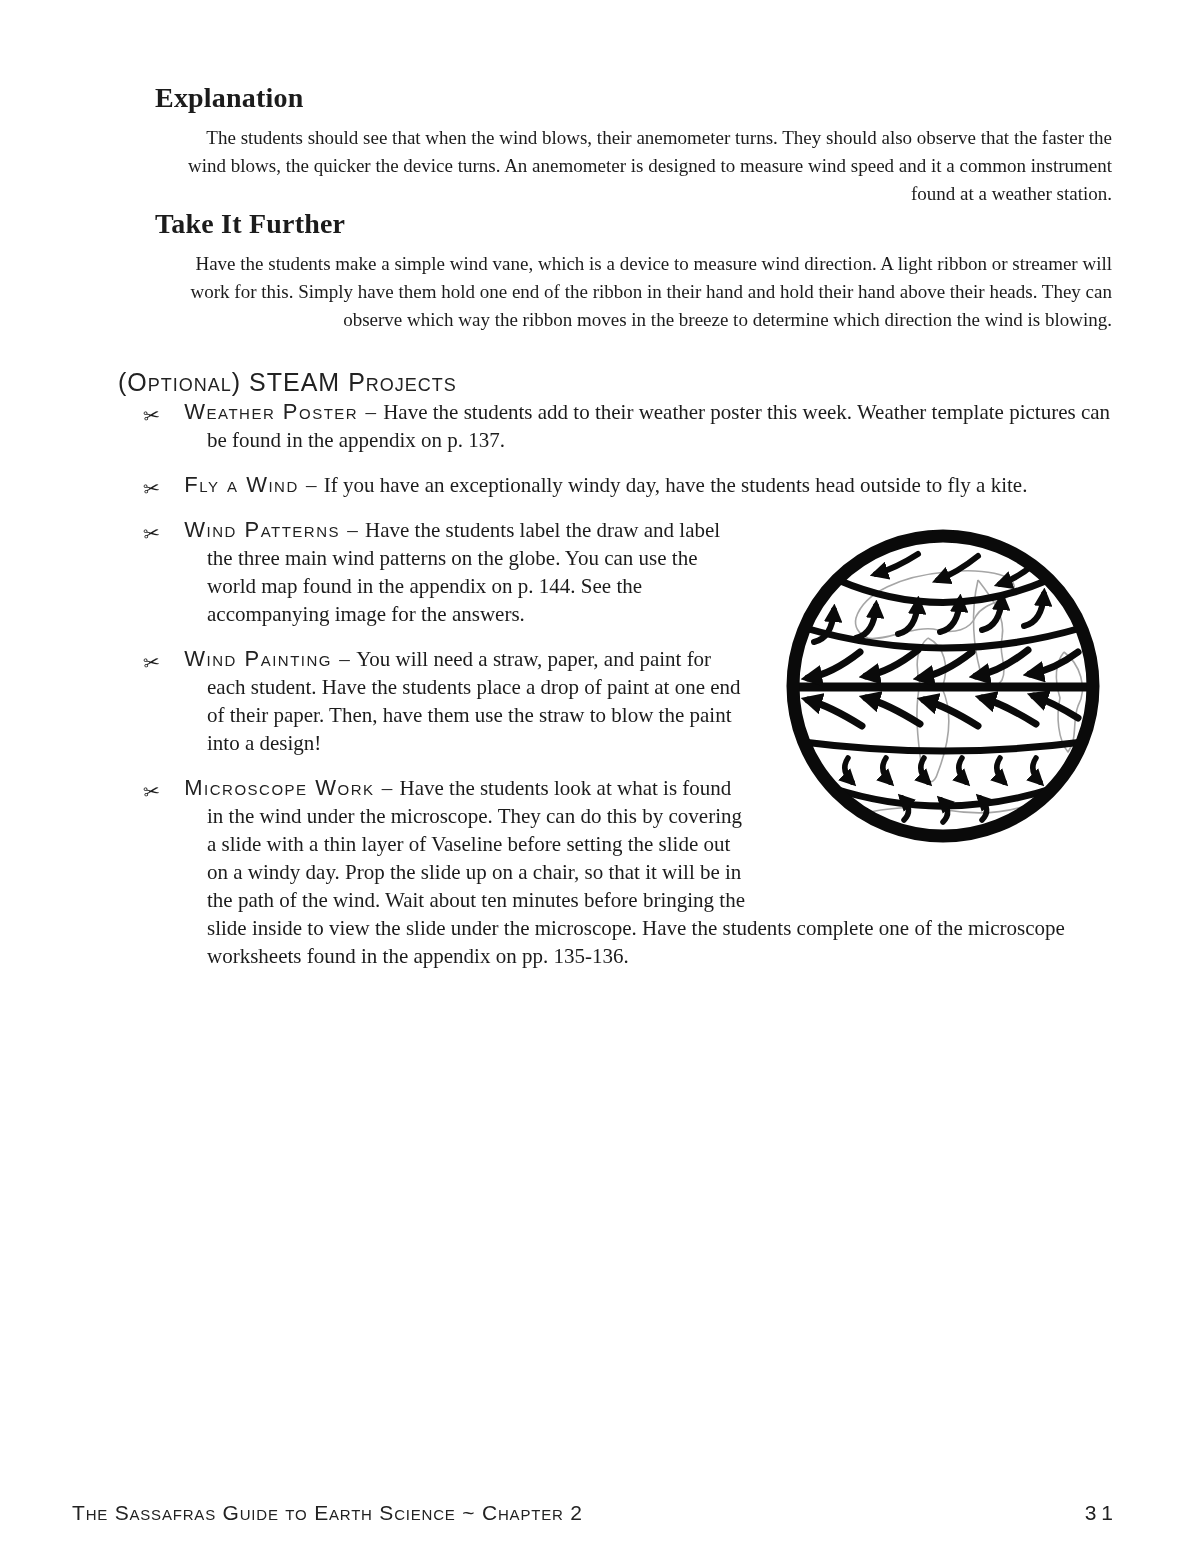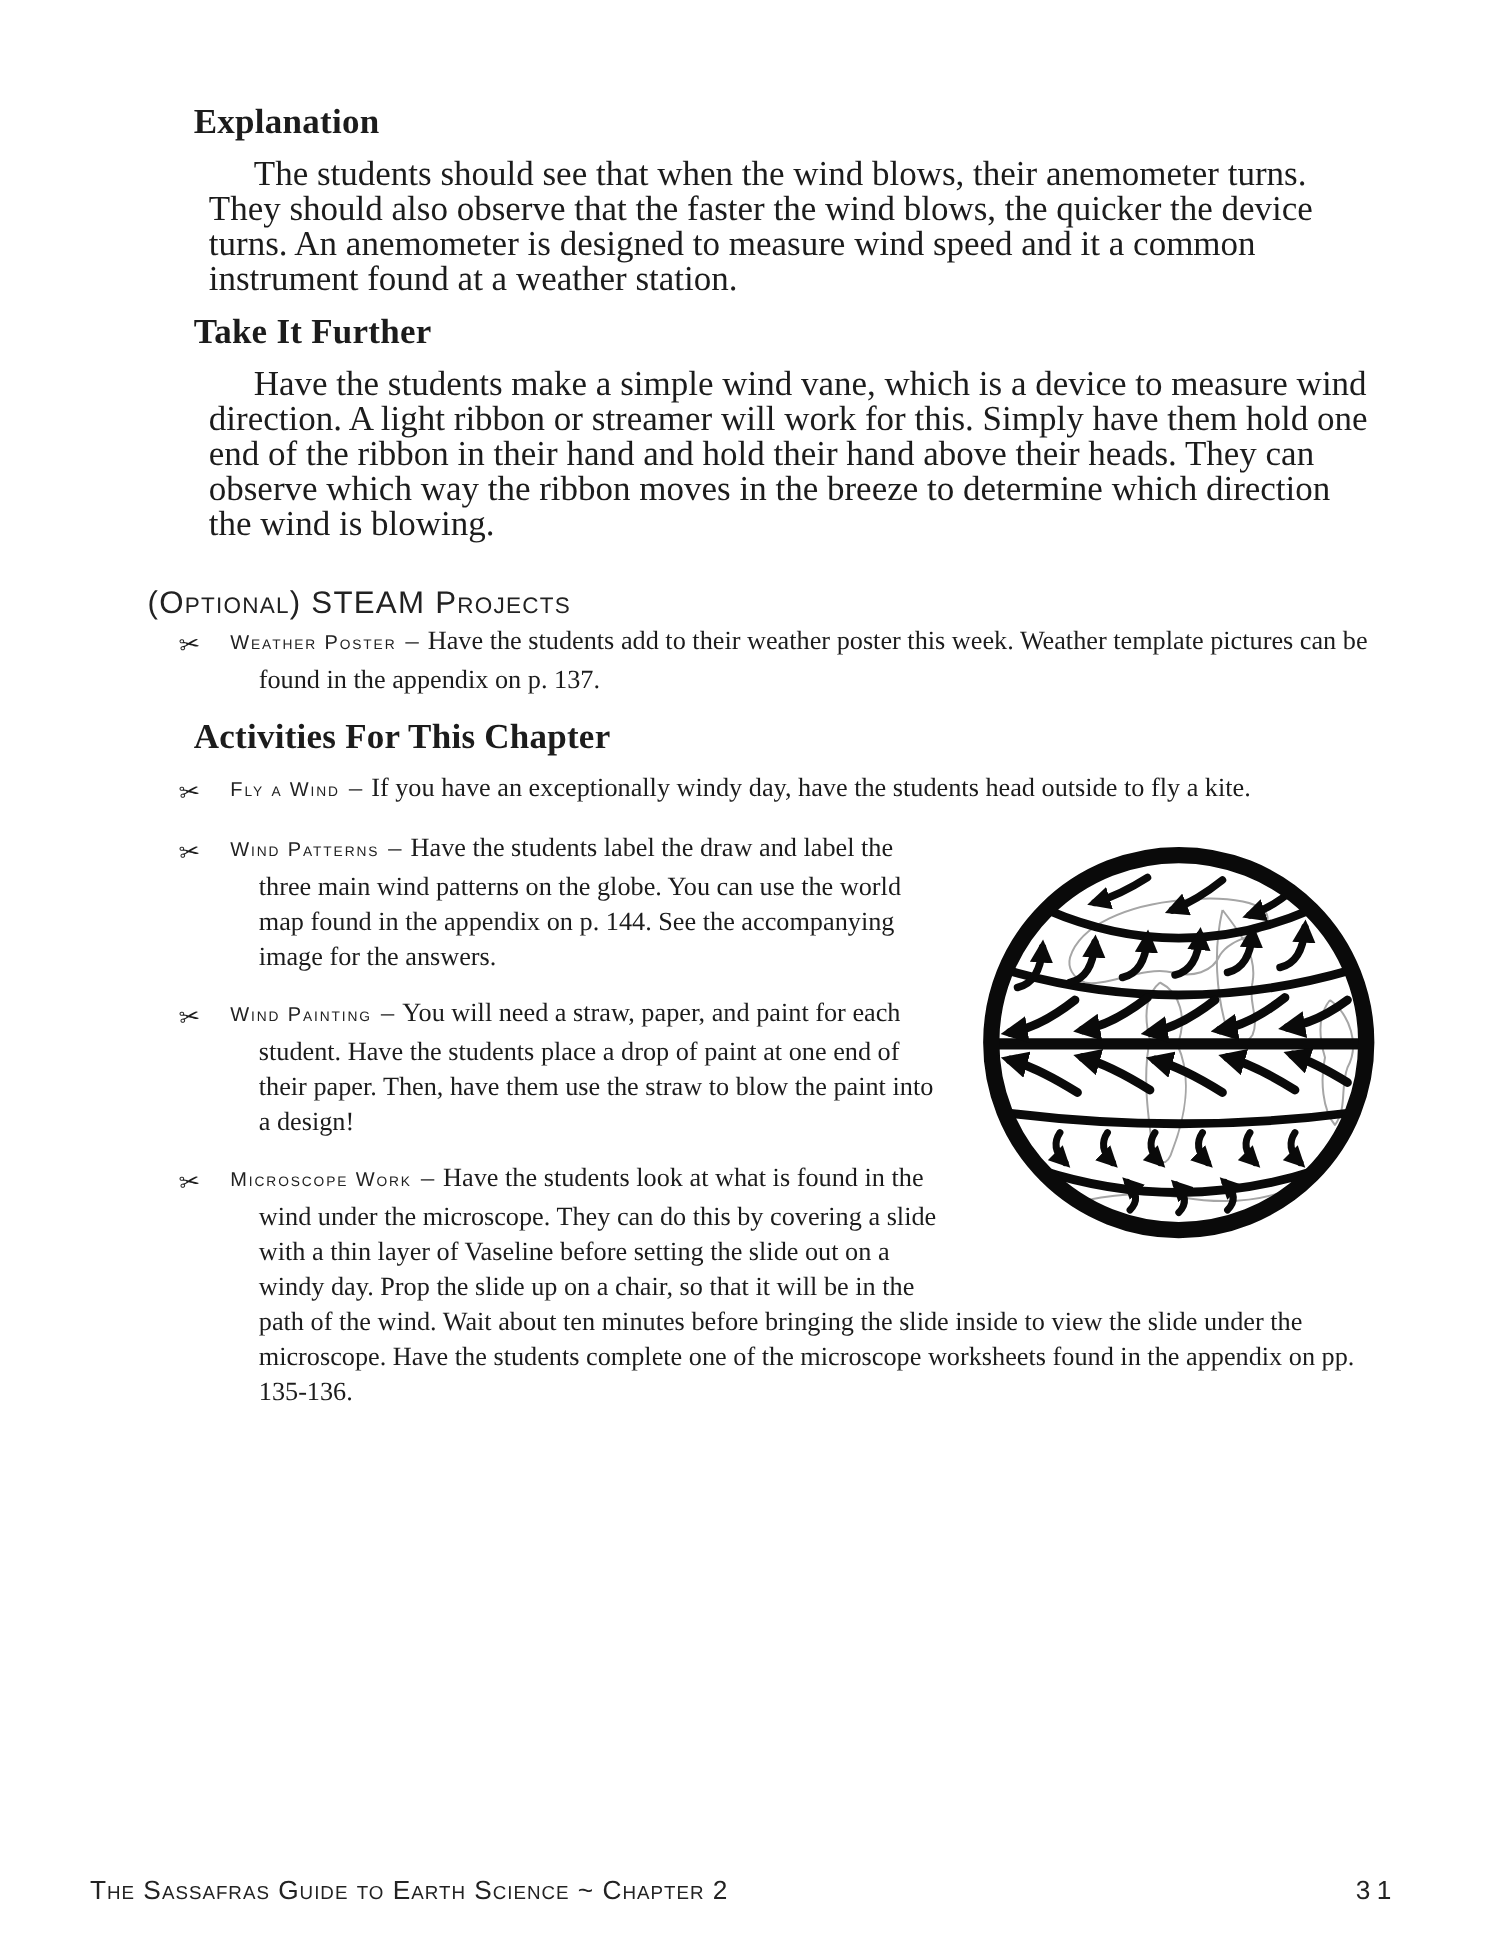--- a/index.html
+++ b/index.html
@@ -21,23 +21,23 @@
 
   h3.subhead {
     font-size: 28px; font-weight: bold;
     margin: 0 0 10px 0;
     font-family: "Liberation Serif", serif;
     letter-spacing: 0.2px;
   }
   .space-above { margin-top: 28px; }
 
   p.bodytext {
-    font-size: 28px; line-height: 28px;
-    margin: 12px; text-indent: 36px;
-    text-align: left;
+    font-size: 19px; line-height: 28px;
+    margin: 0; text-indent: 36px;
+    text-align: right;
   }
 
   .steam-heading {
     font-family: "Liberation Sans", sans-serif;
     font-variant: small-caps;
     font-weight: normal;
     font-size: 25px;
     letter-spacing: 1px;
     margin: 34px 0 1px -37px; 
     color: #222;
@@ -51,21 +51,21 @@
   .scissors {
     font-family: "DejaVu Sans", sans-serif;
     font-size: 20px;
     display: inline-block;
     transform: rotate(-8deg);
     margin-right: 4px;
   }
   .atitle {
     font-family: "Liberation Sans", sans-serif;
     font-variant: small-caps;
-    font-size: 16px;
+    font-size: 22px;
     letter-spacing: 1.5px;
     color: #222;
   }
   .asep { padding: 0 2px; }
 
   .wrap-zone { overflow: visible; }
   .globe-float {
     float: right;
     width: 338px; height: 376px;
     margin: 0 0 0 24px;
@@ -103,21 +103,20 @@
     <h2 class="steam-heading">(Optional) STEAM Projects</h2>
 
 
     <p class="activity">
       <span class="scissors">✂</span>
       <span class="atitle">Weather Poster</span>
       <span class="asep">–</span>
       <span class="atext">Have the students add to their weather poster this week. Weather template pictures can be found in the appendix on p. 137.</span>
     </p>
 
-    <h3 class="subhead space-above">Activities For This Chapter</h3>
 
     <p class="activity">
       <span class="scissors">✂</span>
       <span class="atitle">Fly a Wind</span>
       <span class="asep">–</span>
       <span class="atext">If you have an exceptionally windy day, have the students head outside to fly a kite.</span>
     </p>
 
     <div class="wrap-zone clearfix">
 

